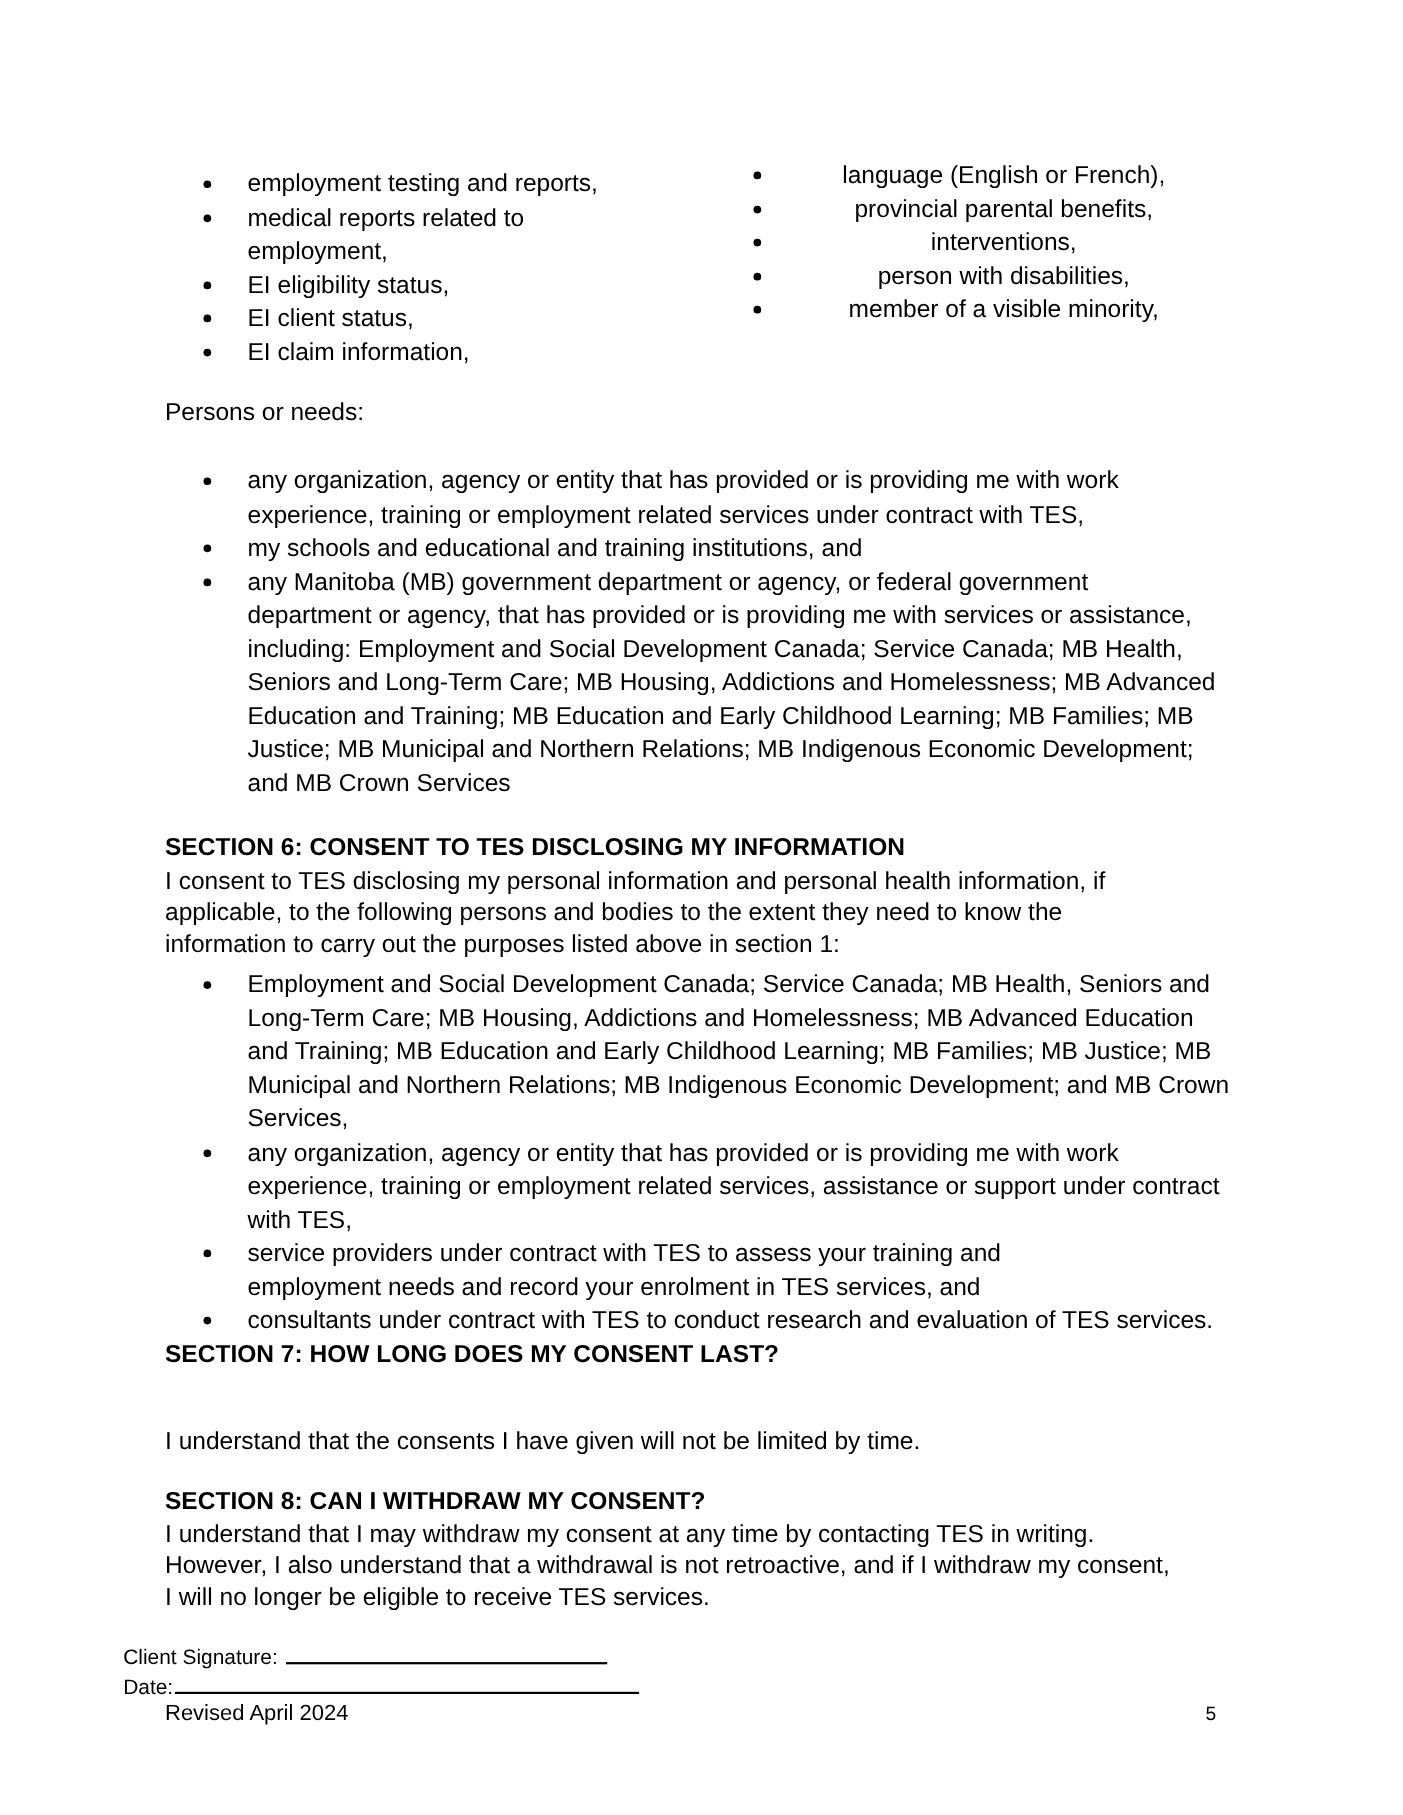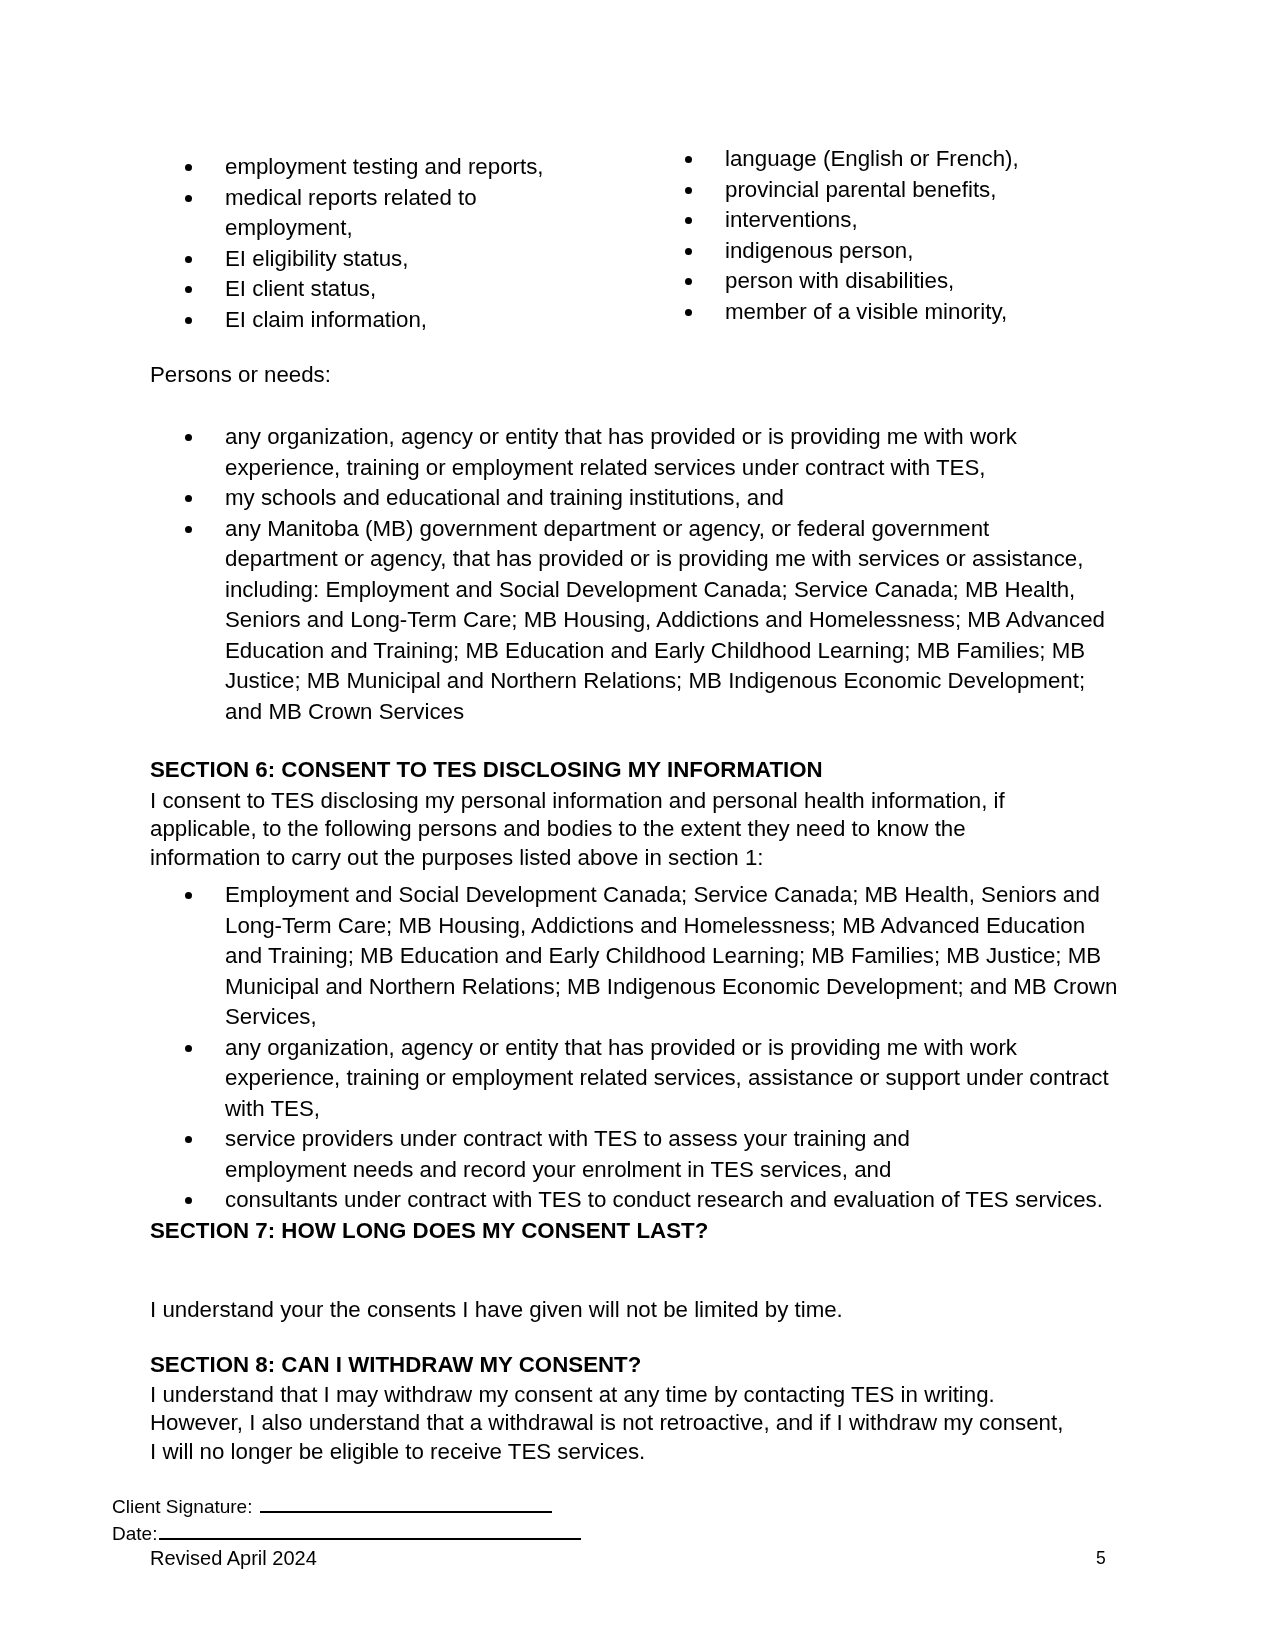--- a/index.html
+++ b/index.html
@@ -5,21 +5,21 @@
   html, body { margin: 0; padding: 0; background: #ffffff; }
   body {
     width: 1275px; height: 1650px; position: relative; overflow: hidden;
     font-family: "Liberation Sans", sans-serif; color: #000000;
   }
   .page { position: absolute; left: 0; top: 0; width: 1275px; height: 1650px; }
 
   .cols { position: absolute; left: 180px; top: 140px; width: 900px; }
   .col { position: absolute; top: 0; }
   .col-left { left: 0; width: 460px; top: 12px; }
-  .col-right { left: 500px; width: 420px; top: 4px; }
+  .col-right { left: 500px; width: 420px; top: 4px; text-align: center; }
 
   ul.bul { list-style: none; margin: 0; padding: 0; }
   ul.bul li {
     position: relative; padding-left: 45px;
     font-size: 22.3px; line-height: 30.5px;
   }
   ul.bul li .dot {
     position: absolute; left: 5px; top: 12px; width: 7px; height: 7px;
     border-radius: 50%; background: #000;
   }
@@ -77,21 +77,20 @@
         <li><span class="dot"></span><span>EI eligibility status,</span></li>
         <li><span class="dot"></span><span>EI client status,</span></li>
         <li><span class="dot"></span><span>EI claim information,</span></li>
       </ul>
     </div>
     <div class="col col-right">
       <ul class="bul">
         <li><span class="dot"></span><span>language (English or French),</span></li>
         <li><span class="dot"></span><span>provincial parental benefits,</span></li>
         <li><span class="dot"></span><span>interventions,</span></li>
-        <li><span class="dot"></span><span>indigenous person,</span></li>
         <li><span class="dot"></span><span>person with disabilities,</span></li>
         <li><span class="dot"></span><span>member of a visible minority,</span></li>
       </ul>
     </div>
   </div>
 
   <div class="p-abs persons-label">Persons or needs:</div>
 
   <div class="list-block list-persons">
     <ul class="bul">
@@ -107,21 +106,21 @@
   <div class="list-block list-disclose">
     <ul class="bul">
       <li style="width:900px"><span class="dot"></span><span>Employment and Social Development Canada; Service Canada; MB Health, Seniors and Long-Term Care; MB Housing, Addictions and Homelessness; MB Advanced Education and Training; MB Education and Early Childhood Learning; MB Families; MB Justice; MB Municipal and Northern Relations; MB Indigenous Economic Development; and MB Crown Services,</span></li>
       <li style="width:910px"><span class="dot"></span><span>any organization, agency or entity that has provided or is providing me with work experience, training or employment related services, assistance or support under contract with TES,</span></li>
       <li style="width:800px"><span class="dot"></span><span>service providers under contract with TES to assess your training and employment needs and record your enrolment in TES services, and</span></li>
       <li style="width:900px"><span class="dot"></span><span>consultants under contract with TES to conduct research and evaluation of TES services.</span></li>
     </ul>
   </div>
 
   <h2 class="sec-heading h7">SECTION 7: HOW LONG DOES MY CONSENT LAST?</h2>
-  <p class="sec-text t7">I understand your the consents I have given will not be limited by time.</p>
+  <p class="sec-text t7">I understand that the consents I have given will not be limited by time.</p>
 
   <h2 class="sec-heading h8">SECTION 8: CAN I WITHDRAW MY CONSENT?</h2>
   <p class="sec-text t8" style="width:920px">I understand that I may withdraw my consent at any time by contacting TES in writing. However, I also understand that a withdrawal is not retroactive, and if I withdraw my consent, I will no longer be eligible to receive TES services.</p>
 
   <div class="sig-row sig">
     <span>Client Signature:</span><span class="blank blank-sig"></span>
   </div>
   <div class="sig-row date">
     <span>Date:</span><span class="blank blank-date"></span>
   </div>

